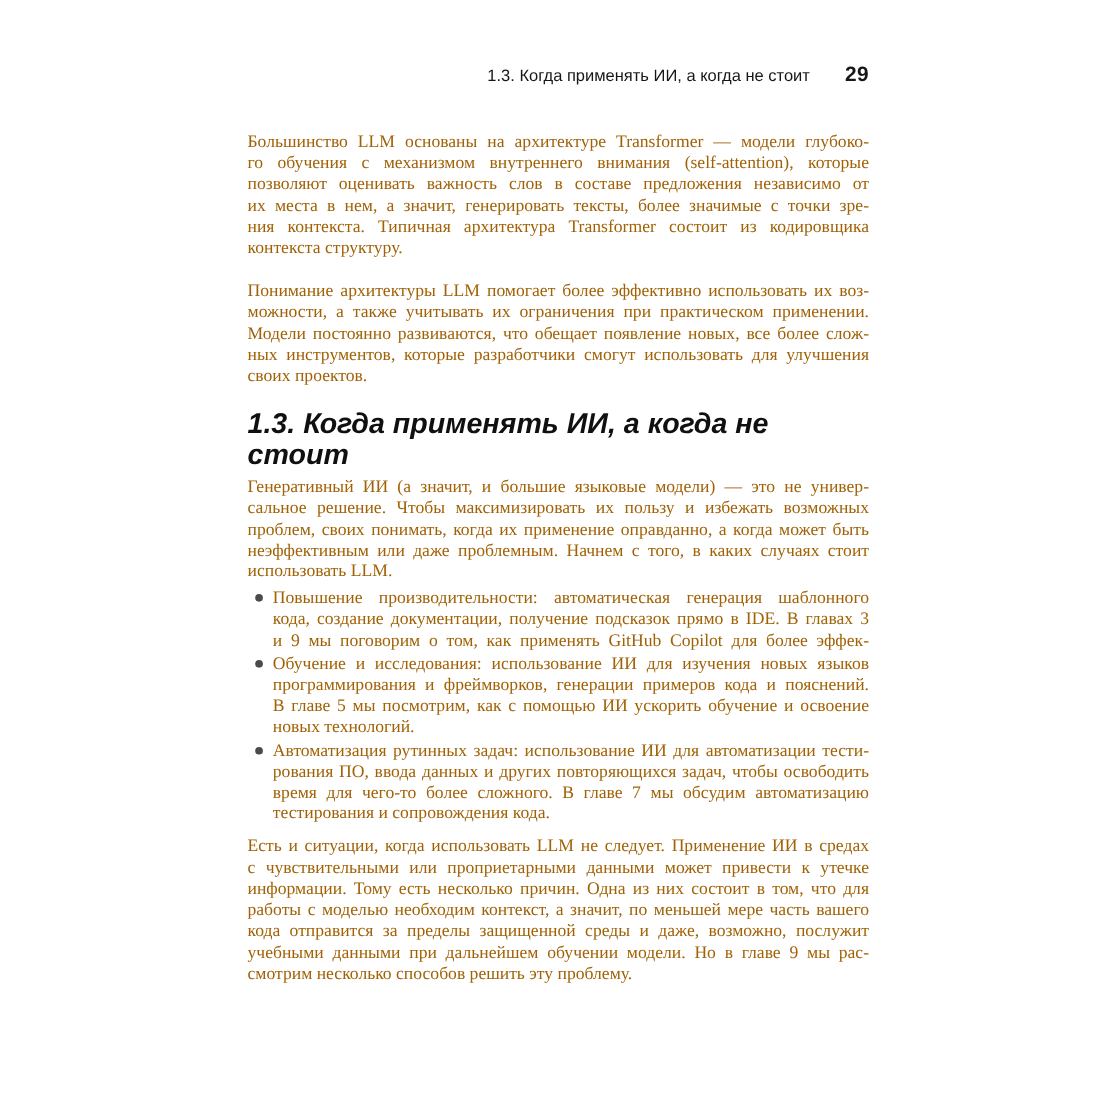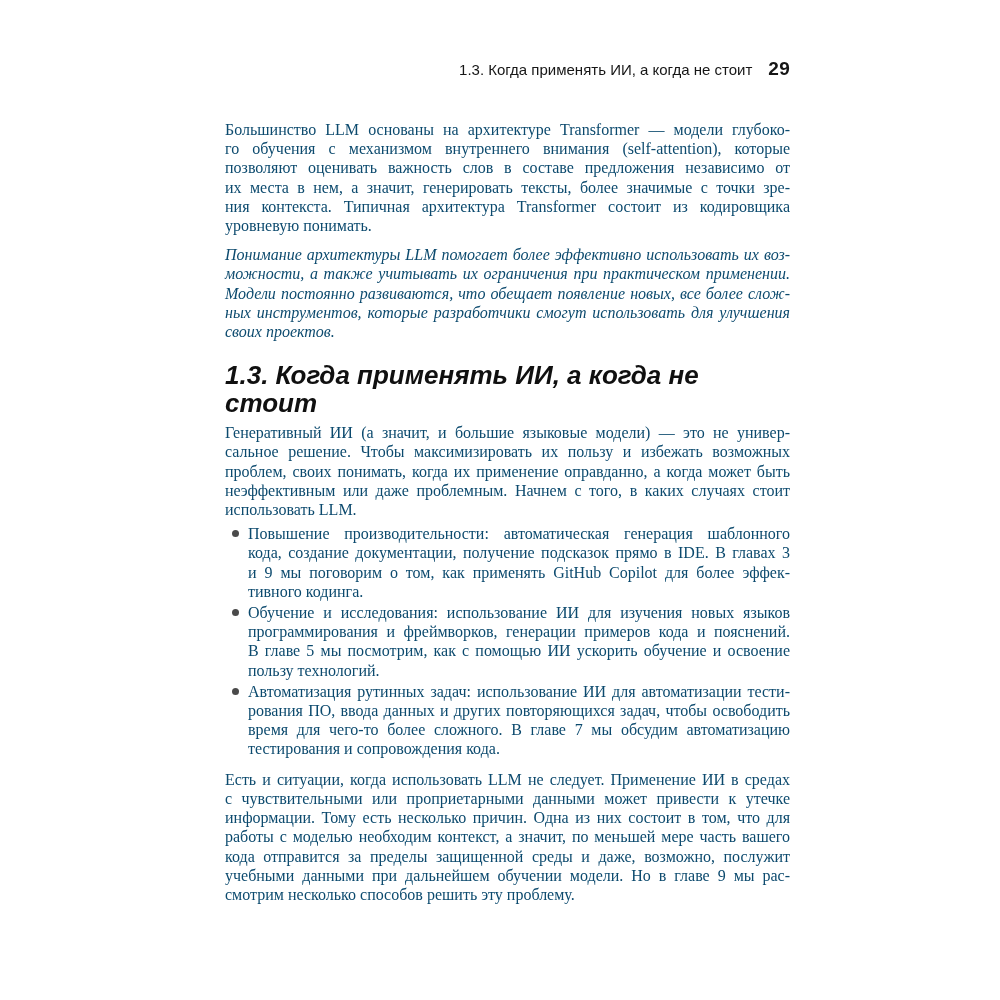--- a/index.html
+++ b/index.html
@@ -6,26 +6,26 @@
   .page{
     position:relative;width:801px;height:1000px;background:#ffffff;
     overflow:hidden;font-family:"Liberation Serif",serif;
   }
   .content{position:absolute;left:225px;top:58px;width:565px;}
   .running-head{
     display:flex;justify-content:flex-end;align-items:baseline;
     font-family:"Liberation Sans",sans-serif;color:#161616;
   }
   .running-title{font-size:15px;}
-  .page-num{font-size:19px;font-weight:bold;margin-left:16px;letter-spacing:.3px;text-align:right;}
-  .para{font-size:16px;line-height:19.2px;color:#0c4a6e;}
+  .page-num{font-size:19px;font-weight:bold;margin-left:32px;letter-spacing:.3px;text-align:right;}
+  .para{font-size:16px;line-height:19.2px;color:#a16207;}
   .bl{text-align:justify;text-align-last:justify;}
   .bl.last{text-align-last:left;}
   .p1{margin-top:40px;}
-  .p2{margin-top:10px;font-style:italic;}
+  .p2{margin-top:20px;}
   .section-heading{
     font-family:"Liberation Sans",sans-serif;font-style:italic;font-weight:bold;
     font-size:26px;line-height:28px;color:#101010;margin:20px 0 6px 0;
   }
   ul.benefits{list-style:none;margin:5px 0 11px 0;padding:0;}
   li.benefit{position:relative;padding-left:23px;}
   li.benefit + li.benefit{margin-top:2px;}
   .bullet-marker{
     position:absolute;left:7px;top:6px;width:7px;height:7px;
     border-radius:50%;background:#4a4a4a;
@@ -42,21 +42,21 @@
       <span class="running-title">1.3. Когда применять ИИ, а когда не стоит</span>
       <span class="page-num">29</span>
     </div>
 
     <div class="para p1">
         <div class="bl">Большинство LLM основаны на архитектуре Transformer — модели глубоко-</div>
         <div class="bl">го обучения с механизмом внутреннего внимания (self-attention), которые</div>
         <div class="bl">позволяют оценивать важность слов в составе предложения независимо от</div>
         <div class="bl">их места в нем, а значит, генерировать тексты, более значимые с точки зре-</div>
         <div class="bl">ния контекста. Типичная архитектура Transformer состоит из кодировщика</div>
-        <div class="bl last">уровневую понимать.</div>
+        <div class="bl last">контекста структуру.</div>
       </div>
 
     <div class="para p2">
         <div class="bl">Понимание архитектуры LLM помогает более эффективно использовать их воз-</div>
         <div class="bl">можности, а также учитывать их ограничения при практическом применении.</div>
         <div class="bl">Модели постоянно развиваются, что обещает появление новых, все более слож-</div>
         <div class="bl">ных инструментов, которые разработчики смогут использовать для улучшения</div>
         <div class="bl last">своих проектов.</div>
       </div>
 
@@ -70,30 +70,29 @@
         <div class="bl last">использовать LLM.</div>
       </div>
 
     <ul class="benefits">
       <li class="benefit">
         <span class="bullet-marker"></span>
         <div class="para">
             <div class="bl">Повышение производительности: автоматическая генерация шаблонного</div>
             <div class="bl">кода, создание документации, получение подсказок прямо в IDE. В главах 3</div>
             <div class="bl">и 9 мы поговорим о том, как применять GitHub Copilot для более эффек-</div>
-            <div class="bl last">тивного кодинга.</div>
           </div>
       </li>
       <li class="benefit">
         <span class="bullet-marker"></span>
         <div class="para">
             <div class="bl">Обучение и исследования: использование ИИ для изучения новых языков</div>
             <div class="bl">программирования и фреймворков, генерации примеров кода и пояснений.</div>
             <div class="bl">В главе 5 мы посмотрим, как с помощью ИИ ускорить обучение и освоение</div>
-            <div class="bl last">пользу технологий.</div>
+            <div class="bl last">новых технологий.</div>
           </div>
       </li>
       <li class="benefit">
         <span class="bullet-marker"></span>
         <div class="para">
             <div class="bl">Автоматизация рутинных задач: использование ИИ для автоматизации тести-</div>
             <div class="bl">рования ПО, ввода данных и других повторяющихся задач, чтобы освободить</div>
             <div class="bl">время для чего-то более сложного. В главе 7 мы обсудим автоматизацию</div>
             <div class="bl last">тестирования и сопровождения кода.</div>
           </div>

